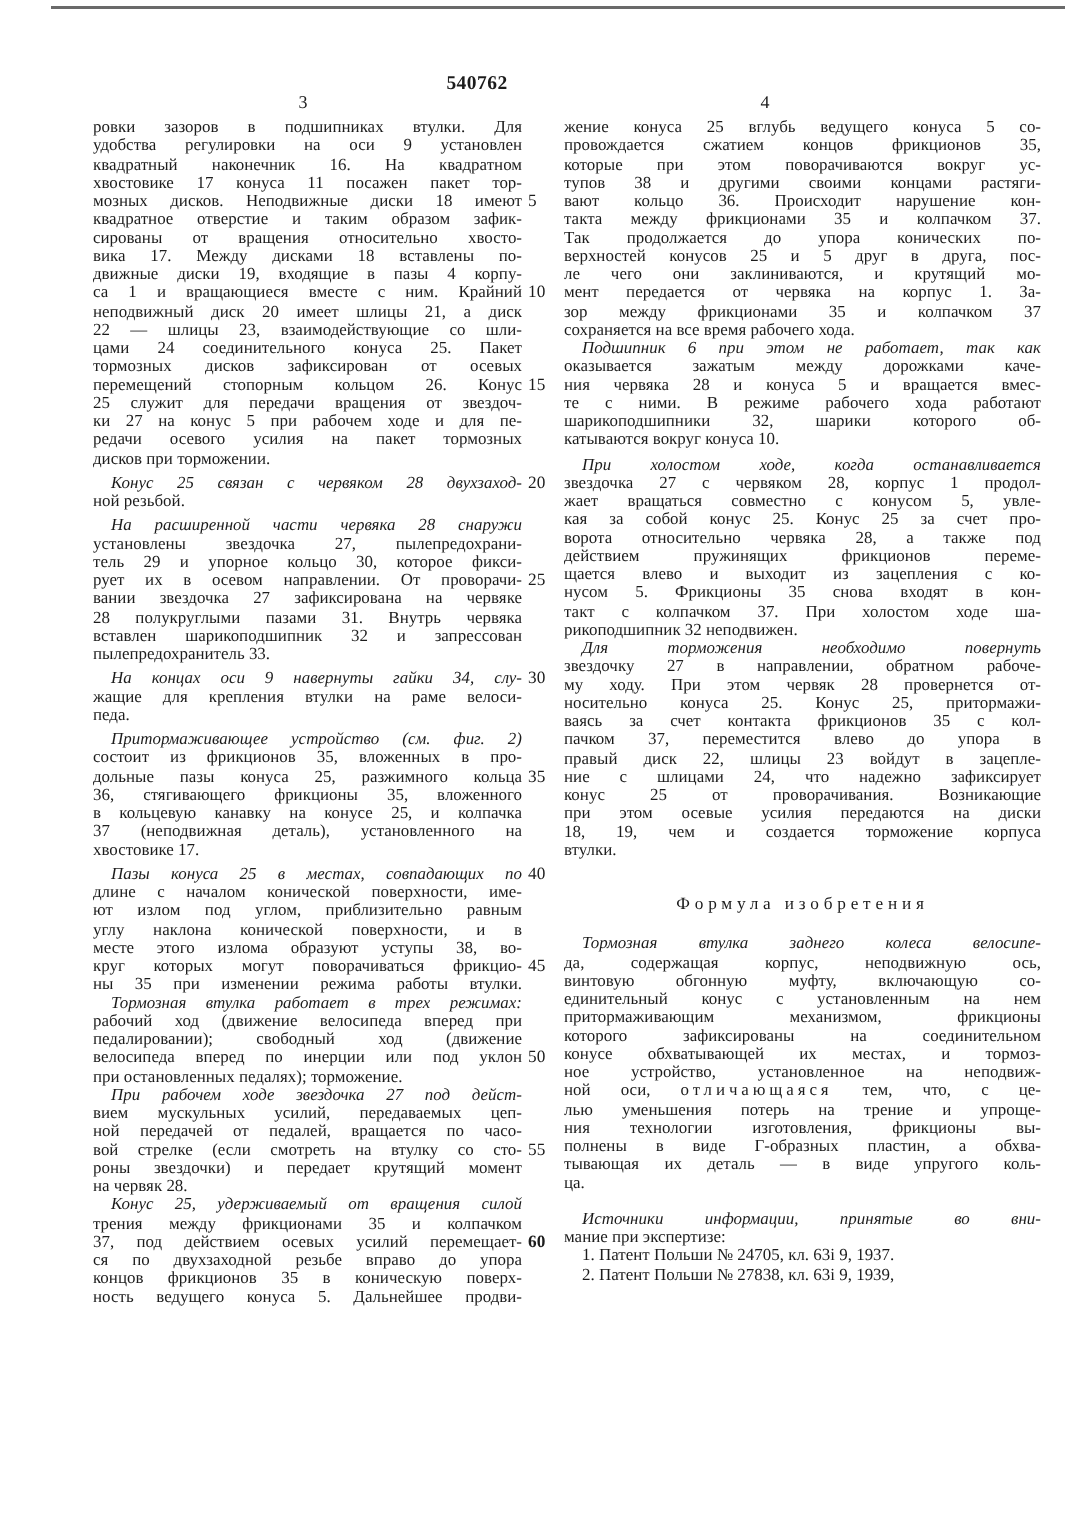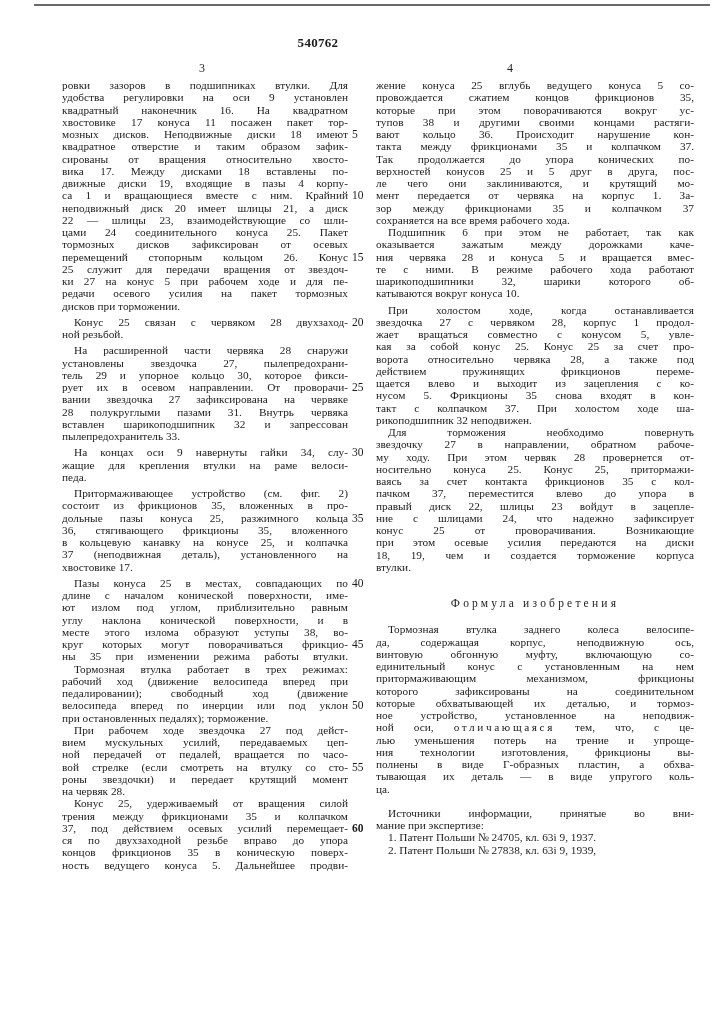--- a/index.html
+++ b/index.html
@@ -1,30 +1,30 @@
 <!DOCTYPE html>
 <html><head>
 <meta charset="utf-8">
 <style>
   html, body { margin: 0; padding: 0; background: #ffffff; }
   body { width: 724px; height: 1024px; position: relative; overflow: hidden;
          font-family: "DejaVu Serif", serif; color: #1c1c1c; }
   .top-rule { position: absolute; left: 34px; top: 4px; width: 676px; height: 2px; background: #6a6a6a; }
-  .patent-number { position: absolute; left: 0; width: 636px; top: 35px; text-align: center;
+  .patent-number { position: absolute; left: 0; width: 636px; top: 47px; text-align: center;
                    font-family: "Liberation Serif", serif; font-weight: bold; font-size: 13px; letter-spacing: 0.3px; }
   .page-num { position: absolute; top: 61px; font-family: "Liberation Serif", serif; font-size: 12px; }
   .page-num.left { left: 199px; }
   .page-num.right { left: 507px; }
   .col { position: absolute; top: 79px; font-family: "Liberation Serif", serif; font-size: 11.3px;
          line-height: 12.25px; }
   .col.left { left: 62px; width: 286px; }
   .col.right { left: 376px; width: 318px; }
   .line { white-space: nowrap; text-align: justify; text-align-last: justify; height: 12.25px; }
   .line.last { text-align-last: left; }
-  .line.indent { padding-left: 12px; }
+  .line.indent { padding-left: 12px; font-style: italic; }
   .gap { height: 4px; }
   .gap-big { height: 24px; }
   .heading { text-align: center; letter-spacing: 3.2px; font-size: 11.5px; height: 12.25px; }
   .sp { letter-spacing: 2.6px; }
   .linenums { position: absolute; left: 352px; top: 79px; width: 20px;
               font-family: "Liberation Serif", serif; font-size: 11.5px; }
   .ln { position: absolute; left: 0; }
   .ref { white-space: nowrap; height: 12.25px; padding-left: 12px; }
 </style>
 </head>
@@ -167,21 +167,21 @@
   <div class="gap-big"></div>
   <div class="heading">Формула изобретения</div>
   <div style="height:14px"></div>
   <div id="claims-body">
       <div class="line indent">Тормозная втулка заднего колеса велосипе-</div>
       <div class="line">да, содержащая корпус, неподвижную ось,</div>
       <div class="line">винтовую обгонную муфту, включающую со-</div>
       <div class="line">единительный конус с установленным на нем</div>
       <div class="line">притормаживающим механизмом, фрикционы</div>
       <div class="line">которого зафиксированы на соединительном</div>
-      <div class="line">которые обхватывающей их деталью, и тормоз-</div>
+      <div class="line">конусе обхватывающей их местах, и тормоз-</div>
       <div class="line">ное устройство, установленное на неподвиж-</div>
       <div class="line">ной оси, <span class="sp">отличающаяся</span> тем, что, с це-</div>
       <div class="line">лью уменьшения потерь на трение и упроще-</div>
       <div class="line">ния технологии изготовления, фрикционы вы-</div>
       <div class="line">полнены в виде Г-образных пластин, а обхва-</div>
       <div class="line">тывающая их деталь — в виде упругого коль-</div>
       <div class="line last">ца.</div>
     </div>
   <div style="height:12px"></div>
   <div id="sources-intro">

